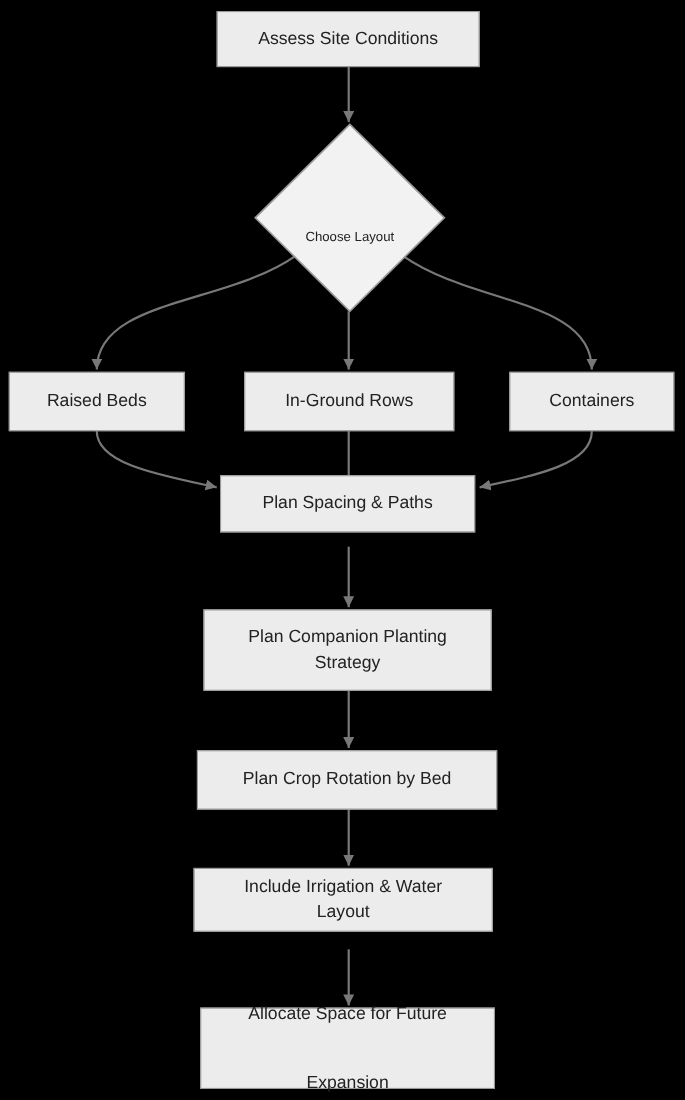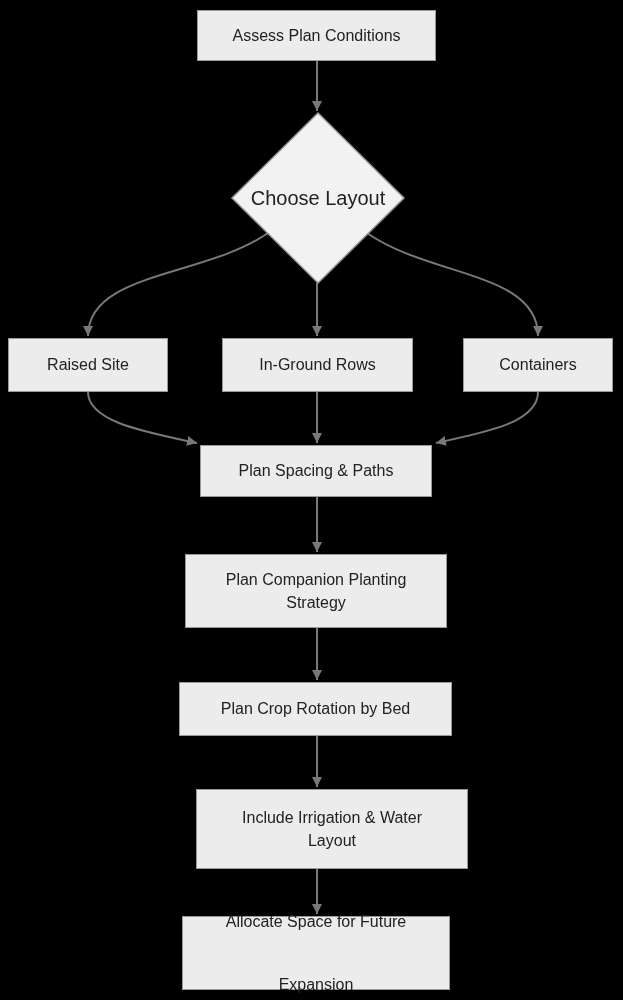--- a/index.html
+++ b/index.html
@@ -49,23 +49,24 @@
     line-height: 1.45;
   }
   .diamond-label {
     position: absolute;
     z-index: 1;
     display: flex;
     align-items: center;
     justify-content: center;
     text-align: center;
     color: #222222;
-    font-size: 20px;
+    font-size: 12px;
     background: transparent;
     border: none;
+    margin-top: 17px;
   }
   .node span, .diamond-label span {
     display: block;
     white-space: nowrap;
   }
 </style>
 </head>
 <body>
 
 <div class="canvas">
@@ -86,53 +87,53 @@
     <path class="edge" d="M538,392 C538,422 488,432 436,443" marker-end="url(#arrowhead)"></path>
     <path class="edge" d="M317,497 L317,552" marker-end="url(#arrowhead)"></path>
     <path class="edge" d="M317,628 L317,680" marker-end="url(#arrowhead)"></path>
     <path class="edge" d="M317,736 L317,787" marker-end="url(#arrowhead)"></path>
     <path class="edge" d="M317,863 L317,914" marker-end="url(#arrowhead)"></path>
 
     <polygon class="diamond-shape" points="318,113 404,198 318,283 232,198"></polygon>
   </svg>
 
   <div class="node" style="left:197px; top:10px; width:239px; height:51px;">
-    <span>Assess Plan Conditions</span>
+    <span>Assess Site Conditions</span>
   </div>
 
   <div class="diamond-label" style="left:233px; top:182px; width:170px; height:32px;">
     <span>Choose Layout</span>
   </div>
 
   <div class="node" style="left:8px; top:338px; width:160px; height:54px;">
-    <span>Raised Site</span>
+    <span>Raised Beds</span>
   </div>
 
   <div class="node" style="left:463px; top:338px; width:150px; height:54px;">
     <span>Containers</span>
   </div>
 
   <div class="node" style="left:222px; top:338px; width:191px; height:54px;">
     <span>In-Ground Rows</span>
   </div>
 
-  <div class="node" style="left:200px; top:445px; width:232px; height:52px;">
+  <div class="node" style="left:200px; top:432px; width:232px; height:52px;">
     <span>Plan Spacing &amp; Paths</span>
   </div>
 
   <div class="node" style="left:179px; top:682px; width:273px; height:54px;">
     <span>Plan Crop Rotation by Bed</span>
   </div>
 
   <div class="node" style="left:185px; top:554px; width:262px; height:74px;">
     <span>Plan Companion Planting</span>
     <span>Strategy</span>
   </div>
 
-  <div class="node" style="left:196px; top:789px; width:272px; height:80px;">
+  <div class="node" style="left:176px; top:789px; width:272px; height:58px;">
     <span>Include Irrigation &amp; Water</span>
     <span>Layout</span>
   </div>
 
   <div class="node" style="left:182px; top:916px; width:268px; height:74px;gap:39px;">
     <span>Allocate Space for Future</span>
     <span>Expansion</span>
   </div>
 
 </div>

